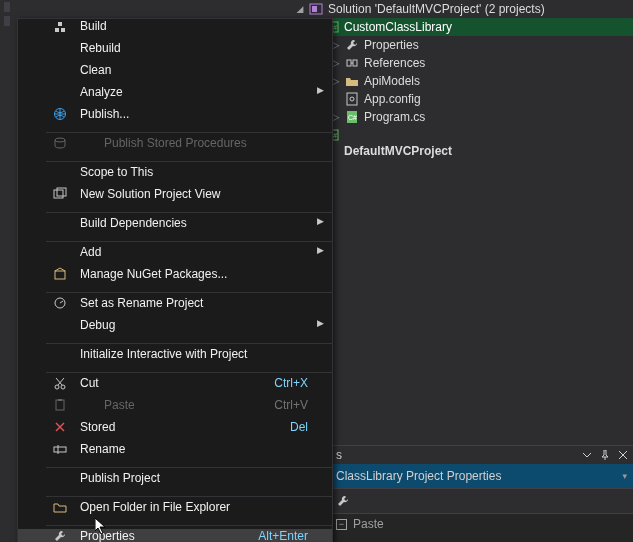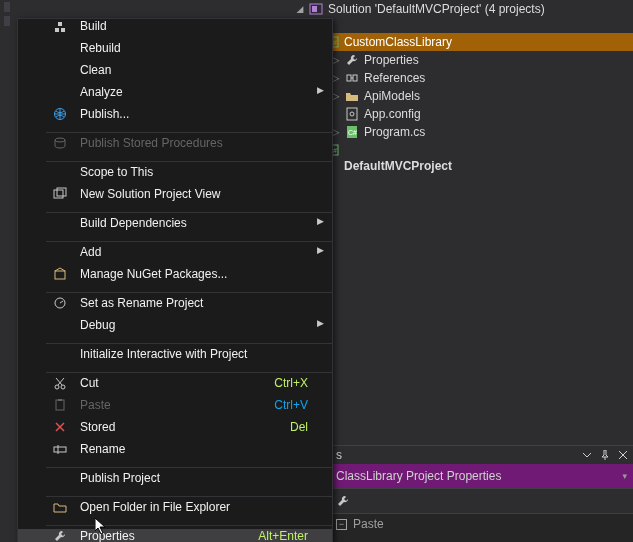--- a/index.html
+++ b/index.html
@@ -3,46 +3,46 @@
 <meta charset="utf-8">
 <style>
   html,body{margin:0;padding:0;width:633px;height:542px;overflow:hidden;background:#2d2d30;font-family:"Segoe UI",Arial,sans-serif;font-size:12px;color:#f1f1f1;}
   .app{position:relative;width:633px;height:542px;background:#2d2d30;}
   
   .leftrail{position:absolute;left:0;top:0;width:14px;height:542px;background:#2d2d30;}
   .leftrail .bar{position:absolute;left:4px;width:6px;background:#3f3f46;}
   
   .tree{position:absolute;left:292px;top:0;width:341px;height:170px;color:#dcdcdc;}
   .tree-row{display:flex;align-items:center;height:18px;line-height:18px;white-space:nowrap;}
-  .tree-row.selected{background:#a16207;color:#fff;margin-top:15px;}
+  .tree-row.selected{background:#14532d;color:#fff;}
   .tree-row .expander{width:16px;text-align:center;color:#a0a0a0;font-size:9px;}
   .tree-row.selected .expander{color:#fff;}
   .tree-row .ico{width:16px;height:16px;display:flex;align-items:center;justify-content:center;margin-right:4px;}
   .tree-row .txt{padding-left:0px;}
   .tree-row.bold .txt{font-weight:bold;margin-top:32px;}
   .ind0{padding-left:0px;}
   .ind1{padding-left:16px;}
   .ind2{padding-left:36px;}
   
   .prop-pane{position:absolute;left:330px;right:0;bottom:0;top:445px;background:#252526;border-top:1px solid #3f3f46;}
   .prop-hdr{height:18px;display:flex;align-items:center;justify-content:flex-end;background:#2d2d30;padding:0 4px;color:#d0d0d0;}
   .prop-hdr .winbtn{margin-left:6px;width:12px;height:12px;display:flex;align-items:center;justify-content:center;}
-  .prop-title{height:24px;display:flex;align-items:center;padding:0 6px;background:#701a75;color:#d0d0d0;}
+  .prop-title{height:24px;display:flex;align-items:center;padding:0 6px;background:#0c4a6e;color:#d0d0d0;}
   .prop-toolbar{height:24px;display:flex;align-items:center;padding:0 6px;background:#2d2d30;border-top:1px solid #3f3f46;border-bottom:1px solid #3f3f46;}
   .prop-group{height:20px;display:flex;align-items:center;padding:0 6px;color:#9f9f9f;}
   .prop-group .box{width:9px;height:9px;border:1px solid #a0a0a0;margin-right:6px;display:flex;align-items:center;justify-content:center;font-size:9px;line-height:9px;color:#a0a0a0;}
   
   .ctx{position:absolute;left:17px;top:18px;width:314px;background:#1b1b1c;border:1px solid #333337;box-shadow:2px 2px 6px rgba(0,0,0,.6);}
   .gutter{position:absolute;left:0;top:0;bottom:0;width:28px;background:#1b1b1c;}
   .ctx .item{height:22px;display:flex;align-items:flex-start;position:relative;color:#f1f1f1;padding-left:28px;}
-  .ctx .item.disabled{color:#656565;}
+  .ctx .item.disabled{color:#656565;gap:24px;}
   .ctx .item.hover{background:#3f3f41;}
   .ctx .item .ico{width:28px;display:flex;align-items:center;justify-content:center;flex:0 0 28px;}
   .ctx .item .lbl{flex:1;padding-left:6px;}
-  .ctx .item .accel{padding-right:24px;color:#bef264;}
+  .ctx .item .accel{padding-right:24px;color:#7dd3fc;}
   .ctx .item .arrow{position:absolute;right:8px;color:#c8c8c8;font-size:9px;}
   .ctx .sep{border-top:1px solid #333337;margin:3px 0 3px 28px;}
   svg{display:block;}
   .cursor{position:absolute;width:14px;height:18px;pointer-events:none;}
 </style>
 </head>
 <body>
 <div class="app">
 
   <div class="leftrail">
@@ -52,21 +52,21 @@
 
   <div class="tree">
     <div class="tree-row ind0">
       <span class="expander">◢</span>
       <span class="ico">
         <svg width="14" height="14">
             <rect x="1" y="2" width="12" height="10" fill="none" stroke="#b180d7"></rect>
             <rect x="3" y="4" width="5" height="6" fill="#b180d7"></rect>
           </svg>
       </span>
-      <span class="txt">Solution 'DefaultMVCProject' (4 projects)</span>
+      <span class="txt">Solution 'DefaultMVCProject' (2 projects)</span>
     </div>
     <div id="tree-items">
         <div class="tree-row ind1 selected">
           <span class="expander">◢</span>
           <span class="ico">
             <svg width="14" height="14">
               <rect x="1" y="2" width="12" height="10" fill="none" stroke="#6bbf6b"></rect>
               <text x="3" y="10" font-size="7" fill="#6bbf6b">C#</text>
             </svg>
           </span>
@@ -282,21 +282,21 @@
         <span class="accel">Ctrl+X</span>
       </div>
       <div class="item disabled">
         <span class="ico">
           <svg width="14" height="14">
             <rect x="3" y="2" width="8" height="10" fill="none" stroke="#656565"></rect>
             <rect x="5" y="1" width="4" height="2" fill="#656565"></rect>
           </svg>
         </span>
         <span class="lbl">Paste</span>
-        <span class="accel" style="color: #0ea5e9;">Ctrl+V</span>
+        <span class="accel" style="color: #737373;">Ctrl+V</span>
       </div>
       <div class="item">
         <span class="ico">
           <svg width="14" height="14">
             <path d="M3 3l8 8M11 3l-8 8" stroke="#e05252" stroke-width="1.5"></path>
           </svg>
         </span>
         <span class="lbl">Stored</span>
         <span class="accel">Del</span>
       </div>

